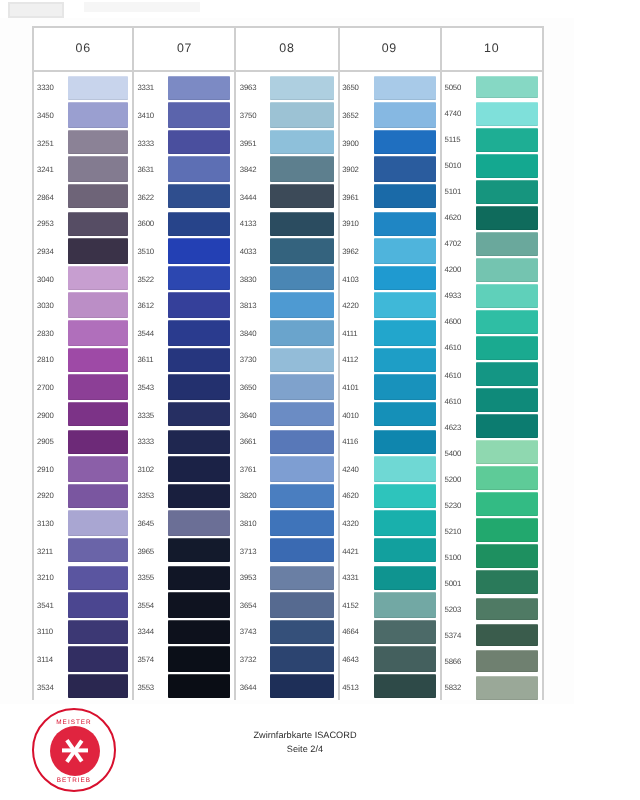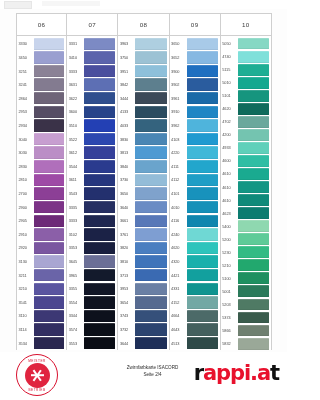--- a/index.html
+++ b/index.html
@@ -906,18 +906,15 @@
         </div>
       </div>
       <div class="seal-text-bot">BETRIEB</div>
     </div>
 
     <div class="caption">
       <div>Zwirnfarbkarte ISACORD</div>
       <div>Seite 2/4</div>
     </div>
 
-    <div class="brand">
-      <span>r</span><span class="o">a</span><span class="o">pp</span><span class="o">i</span><span class="dot">.</span><span class="o">a</span><span>t</span>
-    </div>
 
   </div>
 </div>
 
 </body></html>

